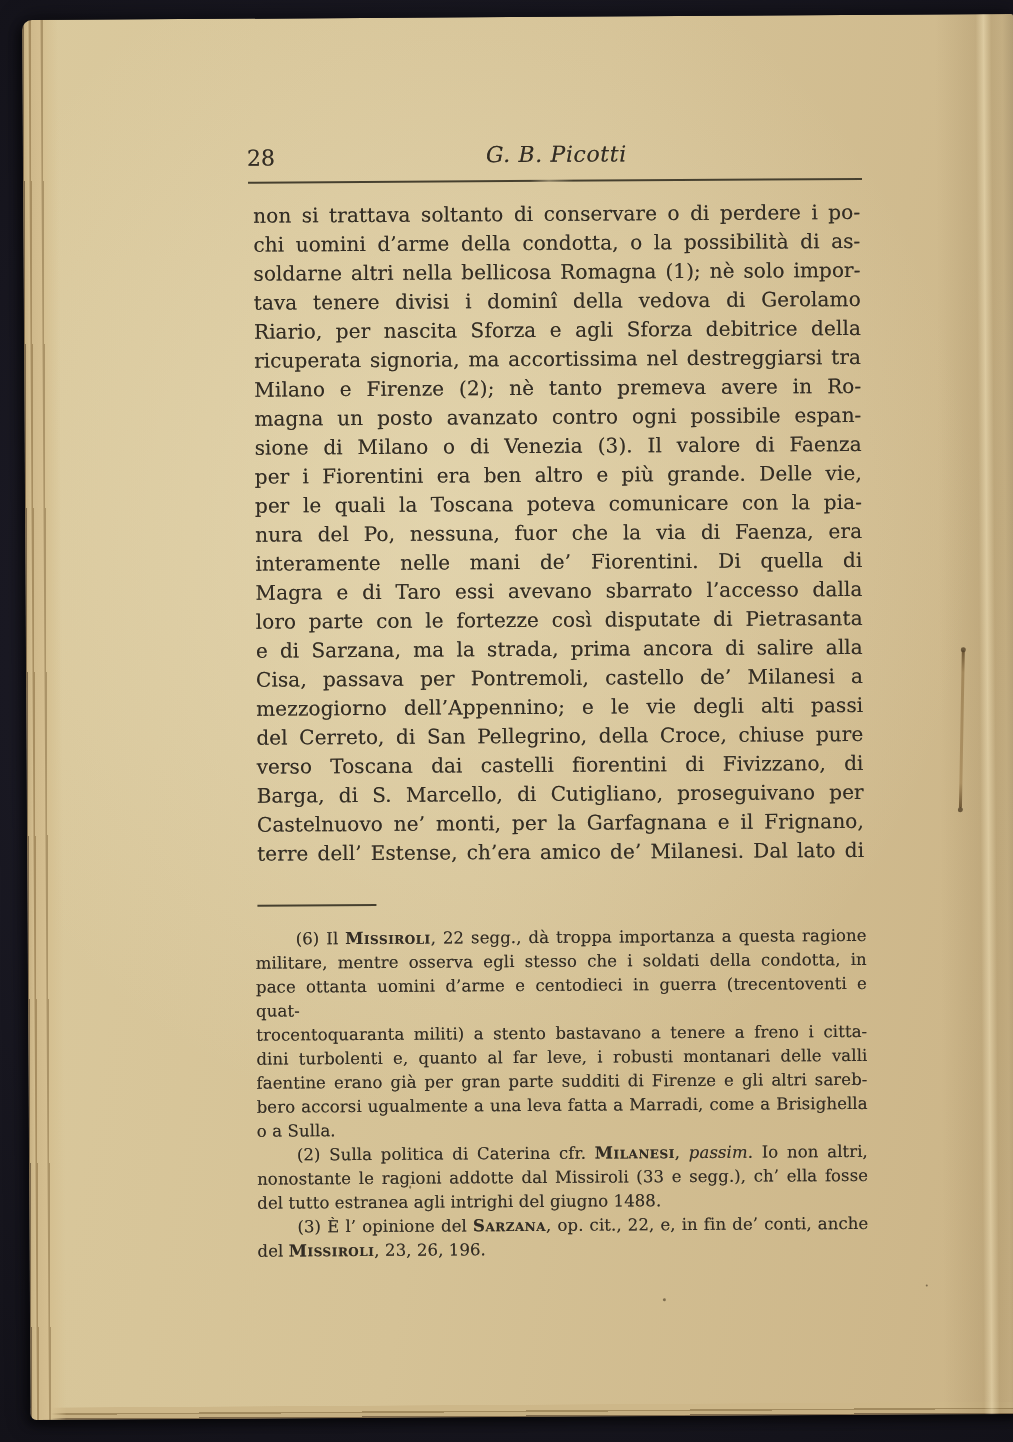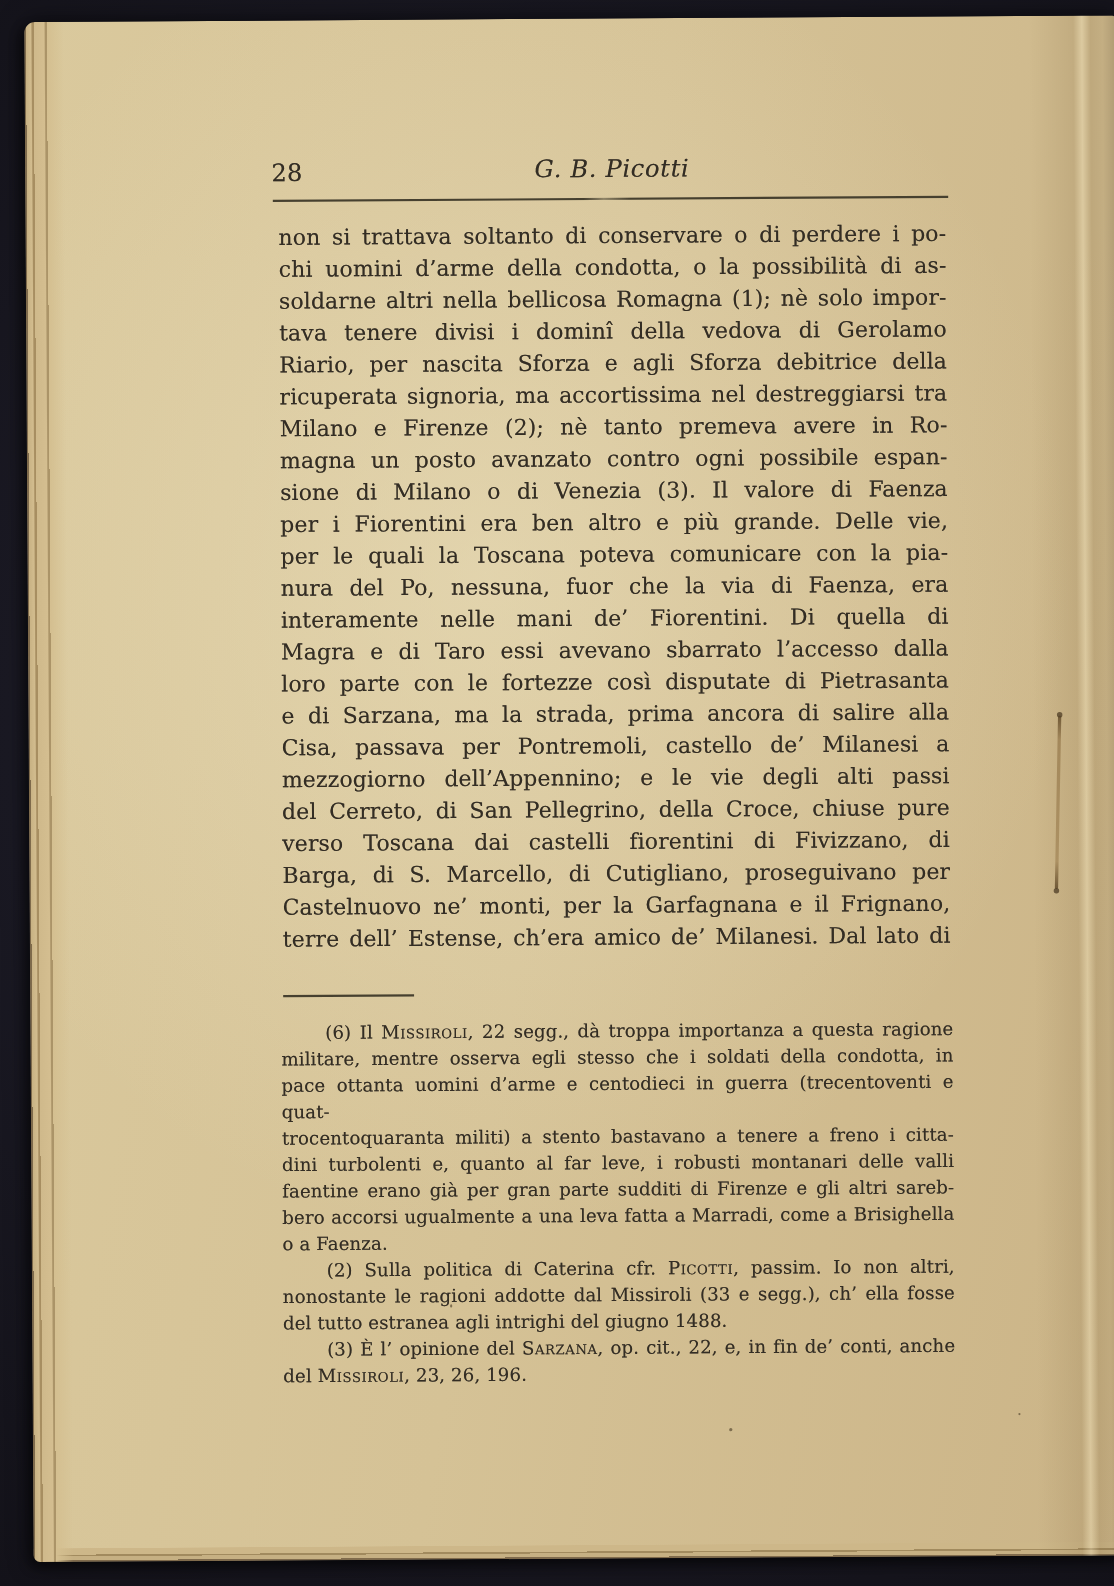--- a/index.html
+++ b/index.html
@@ -84,22 +84,22 @@
   .fn-sep{
     position:absolute;left:230px;top:886px;width:119px;height:1.5px;background:#46402f;
   }
   .fn-block{position:absolute;left:228px;top:909px;width:611px;}
   .fn-line{
     font-size:16.5px;line-height:24px;letter-spacing:.1px;
     text-align:justify;text-align-last:justify;
   }
   .fn-line.indent{text-indent:40px;}
   .fn-line.last{text-align-last:left;}
-  .sc{font-variant:small-caps;letter-spacing:.5px;}
-  .it{}
+  .sc{font-variant:small-caps;letter-spacing:.5px;font-weight:bold;}
+  .it{font-style:italic;}
 </style>
 </head>
 <body>
 
 <div class="stage">
   <div class="page">
 
     <div class="gutter"></div>
     <div class="thread"></div>
 
@@ -135,22 +135,22 @@
 
     <div class="fn-sep"></div>
     <div class="fn-block ink" id="footnote-lines">
         <div class="fn-line indent"><span>(6) Il </span><span class="sc">Missiroli</span><span>, 22 segg., dà troppa importanza a questa ragione</span></div>
         <div class="fn-line"><span>militare, mentre osserva egli stesso che i soldati della condotta, in</span></div>
         <div class="fn-line"><span>pace ottanta uomini d’arme e centodieci in guerra (trecentoventi e quat-</span></div>
         <div class="fn-line"><span>trocentoquaranta militi) a stento bastavano a tenere a freno i citta-</span></div>
         <div class="fn-line"><span>dini turbolenti e, quanto al far leve, i robusti montanari delle valli</span></div>
         <div class="fn-line"><span>faentine erano già per gran parte sudditi di Firenze e gli altri sareb-</span></div>
         <div class="fn-line"><span>bero accorsi ugualmente a una leva fatta a Marradi, come a Brisighella</span></div>
-        <div class="fn-line last"><span>o a Faenza.</span></div>
-        <div class="fn-line indent"><span>(2) Sulla politica di Caterina cfr. </span><span class="sc">Picotti</span><span>, </span><span class="it">passim</span><span>. Io non altri,</span></div>
+        <div class="fn-line last"><span>o a Sulla.</span></div>
+        <div class="fn-line indent"><span>(2) Sulla politica di Caterina cfr. </span><span class="sc">Milanesi</span><span>, </span><span class="it">passim</span><span>. Io non altri,</span></div>
         <div class="fn-line"><span>nonostante le ragioni addotte dal Missiroli (33 e segg.), ch’ ella fosse</span></div>
         <div class="fn-line last"><span>del tutto estranea agli intrighi del giugno 1488.</span></div>
         <div class="fn-line indent"><span>(3) È l’ opinione del </span><span class="sc">Sarzana</span><span>, op. cit., 22, e, in fin de’ conti, anche</span></div>
         <div class="fn-line last"><span>del </span><span class="sc">Missiroli</span><span>, 23, 26, 196.</span></div>
       </div>
 
     <div class="speck" style="left:633px;top:1282px;width:3px;height:3px;"></div>
     <div class="speck" style="left:896px;top:1270px;width:2px;height:2px;"></div>
     <div class="speck" style="left:380px;top:1168px;width:2px;height:3px;"></div>
   </div>

